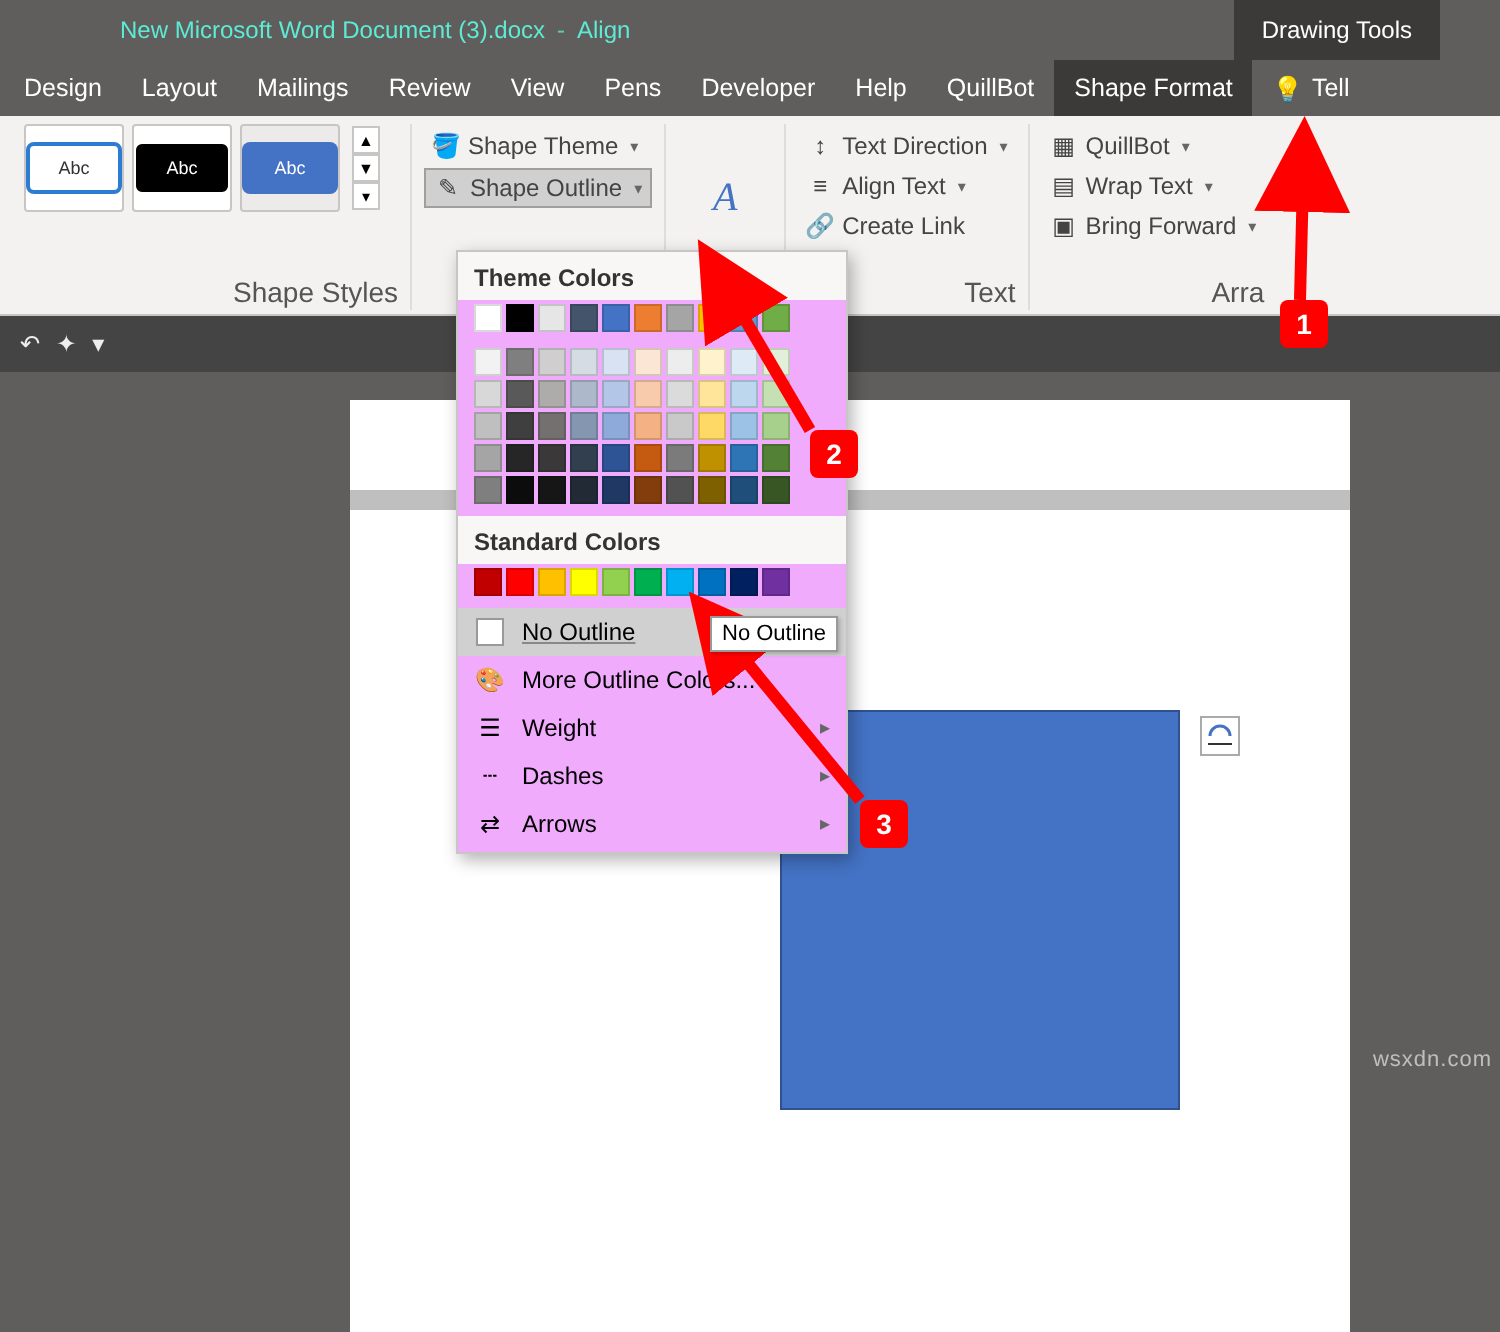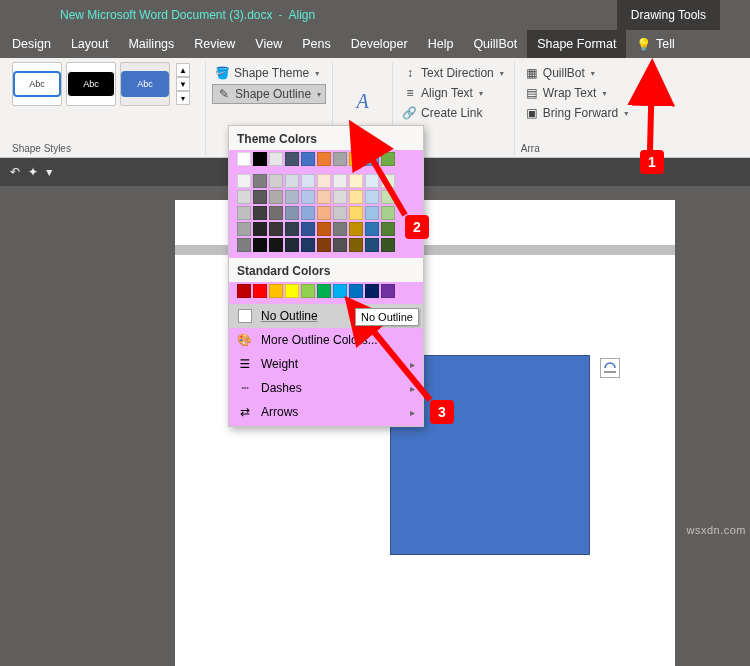--- a/index.html
+++ b/index.html
@@ -7,21 +7,21 @@
 .titlebar { height: 30px; display: flex; align-items: center; padding: 0 60px; color: #5eead4; font-size: 12px; }
 .titlebar .dash { margin: 0 6px; opacity: .8; }
 .ctx-tab { position: absolute; right: 30px; top: 0; height: 30px; background: #3b3a39; color: #fff; font-size: 12px; padding: 0 14px; display: flex; align-items: center; }
 .tabs { height: 28px; display: flex; align-items: center; gap: 0; color: #fff; font-size: 12.5px; padding: 0 2px; }
 .tabs .tab { padding: 0 10px; height: 28px; display: flex; align-items: center; cursor: pointer; }
 .tabs .tab.active { background: #3b3a39; }
 .tell { display: flex; align-items: center; gap: 4px; }
 .ribbon { background: #f3f2f1; height: 100px; display: flex; padding: 4px 6px 2px; border-bottom: 1px solid #c8c6c4; position: relative; }
 .group { display: flex; flex-direction: column; justify-content: space-between; padding: 0 6px; border-right: 1px solid #ddd; }
 .group:last-child { border-right: none; }
-.glabel { text-align: left; font-size: 10px; color: #555; padding: 2px 0 1px; }
+.glabel { text-align: right; font-size: 14px; color: #555; padding: 2px 0 1px; }
 .gallery { display: flex; align-items: center; gap: 4px; }
 .galitem { width: 50px; height: 44px; border: 1px solid #c8c6c4; background: #fff; display: flex; align-items: center; justify-content: center; border-radius: 2px; }
 .galitem.sel { background: #edebe9; }
 .sw { width: 52px; height: 26px; border-radius: 4px; font-size: 9px; display: flex; align-items: center; justify-content: center; }
 .sw1 { border: 2px solid #2b7cd3; color: #333; background:#fff;}
 .sw2 { background: #000; color: #fff; border:1px solid #fff;}
 .sw3 { background: #4472c4; color: #fff; }
 .galctrl { display: flex; flex-direction: column; margin-left: 2px; }
 .galctrl span { width: 14px; height: 14px; border: 1px solid #c8c6c4; font-size: 8px; display: flex; align-items: center; justify-content: center; background: #fff; }
 .btnrow { display: flex; flex-direction: column; gap: 2px; font-size: 12px; color: #444; padding: 2px 0;}

